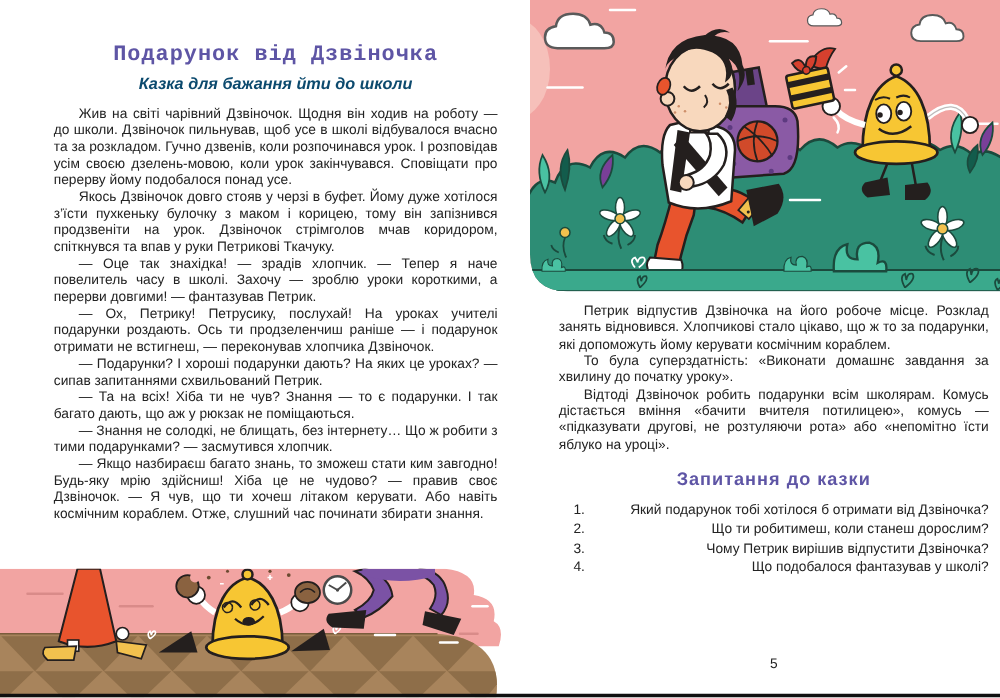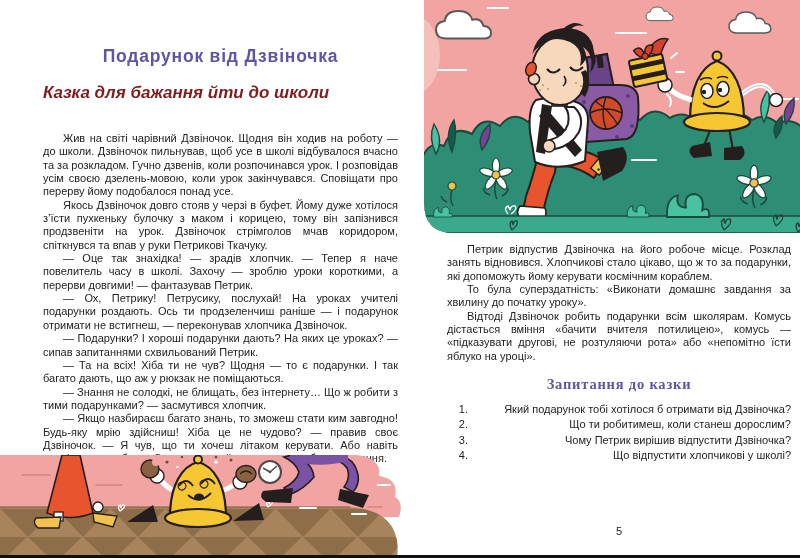--- a/index.html
+++ b/index.html
@@ -12,36 +12,36 @@
     --pants:#e8542d;
     --floor:#a8845c;
   }
   html,body{margin:0;padding:0;}
   body{
     width:800px;height:558px;position:relative;overflow:hidden;
     background:#ffffff;font-family:"Liberation Sans",sans-serif;
   }
   .left-page{position:absolute;left:43px;top:30px;width:355px;}
   .story-title{
-    font-family:Liberation Sans, sans-serif;font-weight:bold;font-size:17.5px;
-    letter-spacing:.8px;color:var(--accent);text-align:center;margin:16px;
+    font-family:Liberation Mono, monospace;font-weight:bold;font-size:17.5px;
+    letter-spacing:.8px;color:var(--accent);text-align:center;margin:4px;
   }
   .story-subtitle{
-    font-style:italic;font-weight:bold;font-size:17px;color:#7f1d1d;
-    margin:5px 0 0 0;
-  }
-  .story-text{margin-top:29px;}
+    font-style:italic;font-weight:bold;font-size:13px;color:#0c4a6e;
+    text-align:center;margin:5px 0 0 0;
+  }
+  .story-text{margin-top:11px;}
   .story-text p{
     margin:0;font-size:11px;line-height:13.35px;color:var(--text);
     text-align:justify;text-indent:20px;
   }
   .right-page{position:absolute;left:447px;top:243px;width:344px;}
   .right-page .story-text{margin-top:0;}
   .questions-heading{
-    font-family:Liberation Serif, serif;font-weight:bold;font-size:14.5px;
+    font-family:Liberation Sans, sans-serif;font-weight:bold;font-size:14.5px;
     letter-spacing:.8px;color:var(--accent);text-align:center;margin:13px 0 0 0;
   }
   ol.questions{
     margin:9px 0 0 0;padding-left:24px;font-size:11px;line-height:15.3px;
     color:var(--text);
     text-align:right;
   }
   ol.questions li{padding-left:2px;}
   .page-number{
     position:absolute;left:447px;top:525px;width:344px;text-align:center;
@@ -57,21 +57,21 @@
 
 <div class="left-page">
   <h1 class="story-title">Подарунок від Дзвіночка</h1>
   <div class="story-subtitle">Казка для бажання йти до школи</div>
   <div class="story-text">
       <p>Жив на світі чарівний Дзвіночок. Щодня він ходив на роботу — до школи. Дзвіночок пильнував, щоб усе в школі відбувалося вчасно та за розкладом. Гучно дзвенів, коли розпочинався урок. І розповідав усім своєю дзелень-мовою, коли урок закінчувався. Сповіщати про перерву йому подобалося понад усе.</p>
       <p>Якось Дзвіночок довго стояв у черзі в буфет. Йому дуже хотілося з’їсти пухкеньку булочку з маком і корицею, тому він запізнився продзвеніти на урок. Дзвіночок стрімголов мчав коридором, спіткнувся та впав у руки Петрикові Ткачуку.</p>
       <p>— Оце так знахідка! — зрадів хлопчик. — Тепер я наче повелитель часу в школі. Захочу — зроблю уроки короткими, а перерви довгими! — фантазував Петрик.</p>
       <p>— Ох, Петрику! Петрусику, послухай! На уроках учителі подарунки роздають. Ось ти продзеленчиш раніше — і подарунок отримати не встигнеш, — переконував хлопчика Дзвіночок.</p>
       <p>— Подарунки? І хороші подарунки дають? На яких це уроках? — сипав запитаннями схвильований Петрик.</p>
-      <p>— Та на всіх! Хіба ти не чув? Щодня — то є подарунки. І так багато дають, що аж у рюкзак не поміщаються.</p>
+      <p>— Та на всіх! Хіба ти не чув? Знання — то є подарунки. І так багато дають, що аж у рюкзак не поміщаються.</p>
       <p>— Знання не солодкі, не блищать, без інтернету… Що ж робити з тими подарунками? — засмутився хлопчик.</p>
       <p>— Якщо назбираєш багато знань, то зможеш стати ким завгодно! Будь-яку мрію здійсниш! Хіба це не чудово? — правив своє Дзвіночок. — Я чув, що ти хочеш літаком керувати. Або навіть космічним кораблем. Отже, слушний час починати збирати знання.</p>
     </div>
 </div>
 
 <div class="illo-top">
 <svg width="376" height="233" viewBox="0 0 376 233" xmlns="http://www.w3.org/2000/svg">
   <defs>
     <clipPath id="topclip">
           <path d="M0,0 H376 V233 H30 Q0,233 0,203 V0 Z"></path>
@@ -249,21 +249,21 @@
   <div class="story-text">
       <p>Петрик відпустив Дзвіночка на його робоче місце. Розклад занять відновився. Хлопчикові стало цікаво, що ж то за подарунки, які допоможуть йому керувати космічним кораблем.</p>
       <p>То була суперздатність: «Виконати домашнє завдання за хвилину до початку уроку».</p>
       <p>Відтоді Дзвіночок робить подарунки всім школярам. Комусь дістається вміння «бачити вчителя потилицею», комусь — «підказувати другові, не розтуляючи рота» або «непомітно їсти яблуко на уроці».</p>
     </div>
   <h2 class="questions-heading">Запитання до казки</h2>
   <ol class="questions">
       <li>Який подарунок тобі хотілося б отримати від Дзвіночка?</li>
       <li>Що ти робитимеш, коли станеш дорослим?</li>
       <li>Чому Петрик вирішив відпустити Дзвіночка?</li>
-      <li>Що відпустити хлопчикові у школі?</li>
+      <li>Що подобалося фантазував у школі?</li>
     </ol>
 </div>
 
 <div class="page-number">5</div>
 
 <div class="illo-bottom">
 <svg width="406" height="103" viewBox="0 0 406 103" xmlns="http://www.w3.org/2000/svg">
   <defs>
     <clipPath id="floorclip">
           <path d="M0,52 H348 Q403,55 397,103 L0,103 Z"></path>

